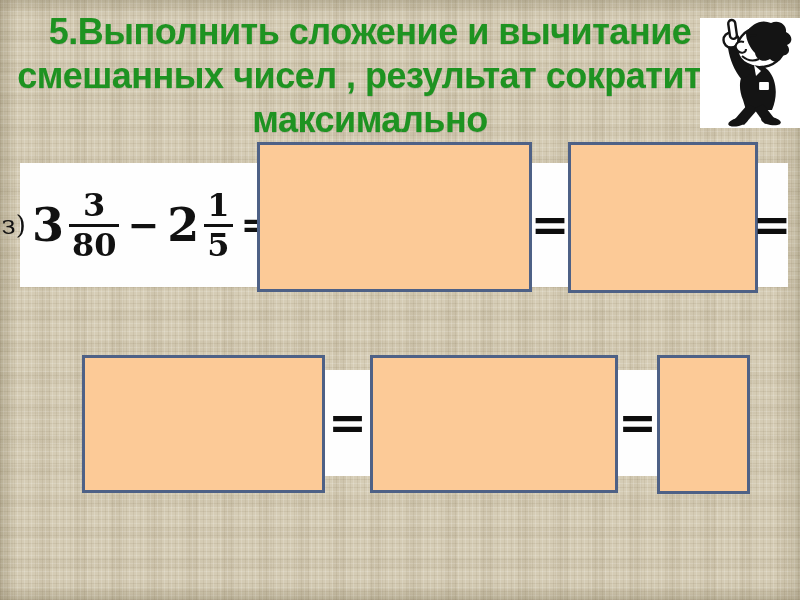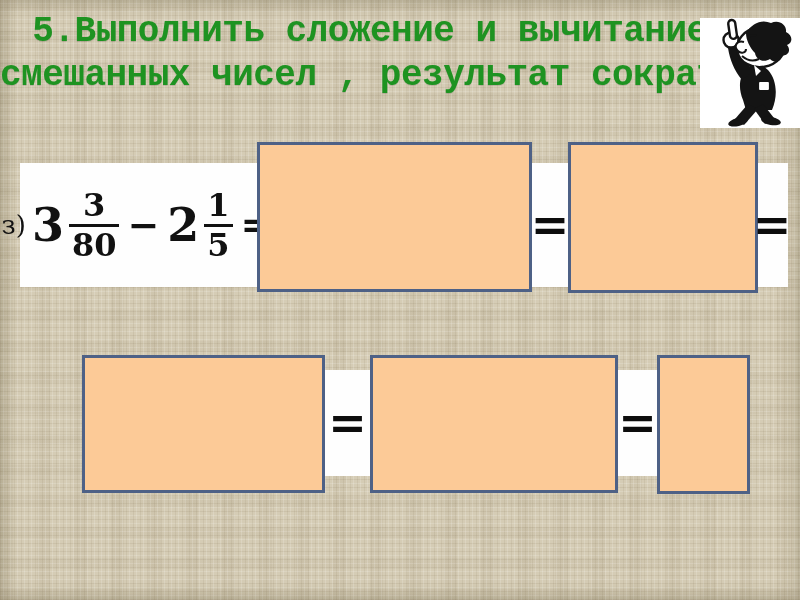--- a/index.html
+++ b/index.html
@@ -9,21 +9,21 @@
     background-image:
       repeating-linear-gradient(90deg, rgba(122,106,74,.10) 0 1px, transparent 1px 3px, rgba(255,255,252,.16) 3px 4px, transparent 4px 7px),
       repeating-linear-gradient(0deg, rgba(122,106,74,.11) 0 1px, transparent 1px 4px, rgba(255,255,252,.15) 4px 5px, transparent 5px 8px),
       repeating-linear-gradient(90deg, rgba(110,92,58,.06) 0 13px, transparent 13px 37px),
       repeating-linear-gradient(0deg, rgba(110,92,58,.05) 0 11px, transparent 11px 31px);
     box-shadow: inset 0 0 18px rgba(80,68,40,.38);
     font-family:"Liberation Sans",sans-serif;
   }
   .title{position:absolute;left:0;top:10px;width:740px;text-align:center;z-index:1;
     color:#1e9321;font-weight:bold;font-size:36px;line-height:44px;letter-spacing:-.5px;
-    text-shadow:0 1px 0 rgba(0,0,0,.12);font-family:Liberation Mono, monospace;}
+    text-shadow:0 1px 0 rgba(0,0,0,.12);}
   .title-line{white-space:nowrap;}
   .strip{position:absolute;background:#fefefe;z-index:1;}
   .strip-row1{left:20px;top:163px;width:768px;height:124px;}
   .strip-row2{left:82px;top:370px;width:668px;height:106px;}
   .expr{position:absolute;left:20px;top:163px;width:237px;height:124px;z-index:2;
     display:flex;align-items:center;justify-content:center;column-gap:5px;
     font-family:"DejaVu Serif",serif;font-weight:bold;color:#111;}
   .expr-label{font-size:26px;font-weight:normal;margin-right:1px;}
   .whole{font-size:46px;line-height:1;}
   .frac{display:inline-flex;flex-direction:column;align-items:center;line-height:1;}
@@ -45,20 +45,21 @@
   .clipart{position:absolute;left:700px;top:18px;width:100px;height:110px;background:#ffffff;z-index:4;}
 </style>
 </head>
 <body>
 
 <div class="slide">
 
   <div class="title">
     <div class="title-line">5.Выполнить сложение и вычитание</div>
     <div class="title-line">смешанных чисел , результат сократить</div>
+    <div class="title-line">максимально</div>
   </div>
 
   <div class="strip strip-row1"></div>
   <div class="strip strip-row2"></div>
 
   <div class="expr">
     <span class="expr-label">з)</span>
     <span class="whole">3</span>
     <span class="frac">
       <span class="num">3</span>

